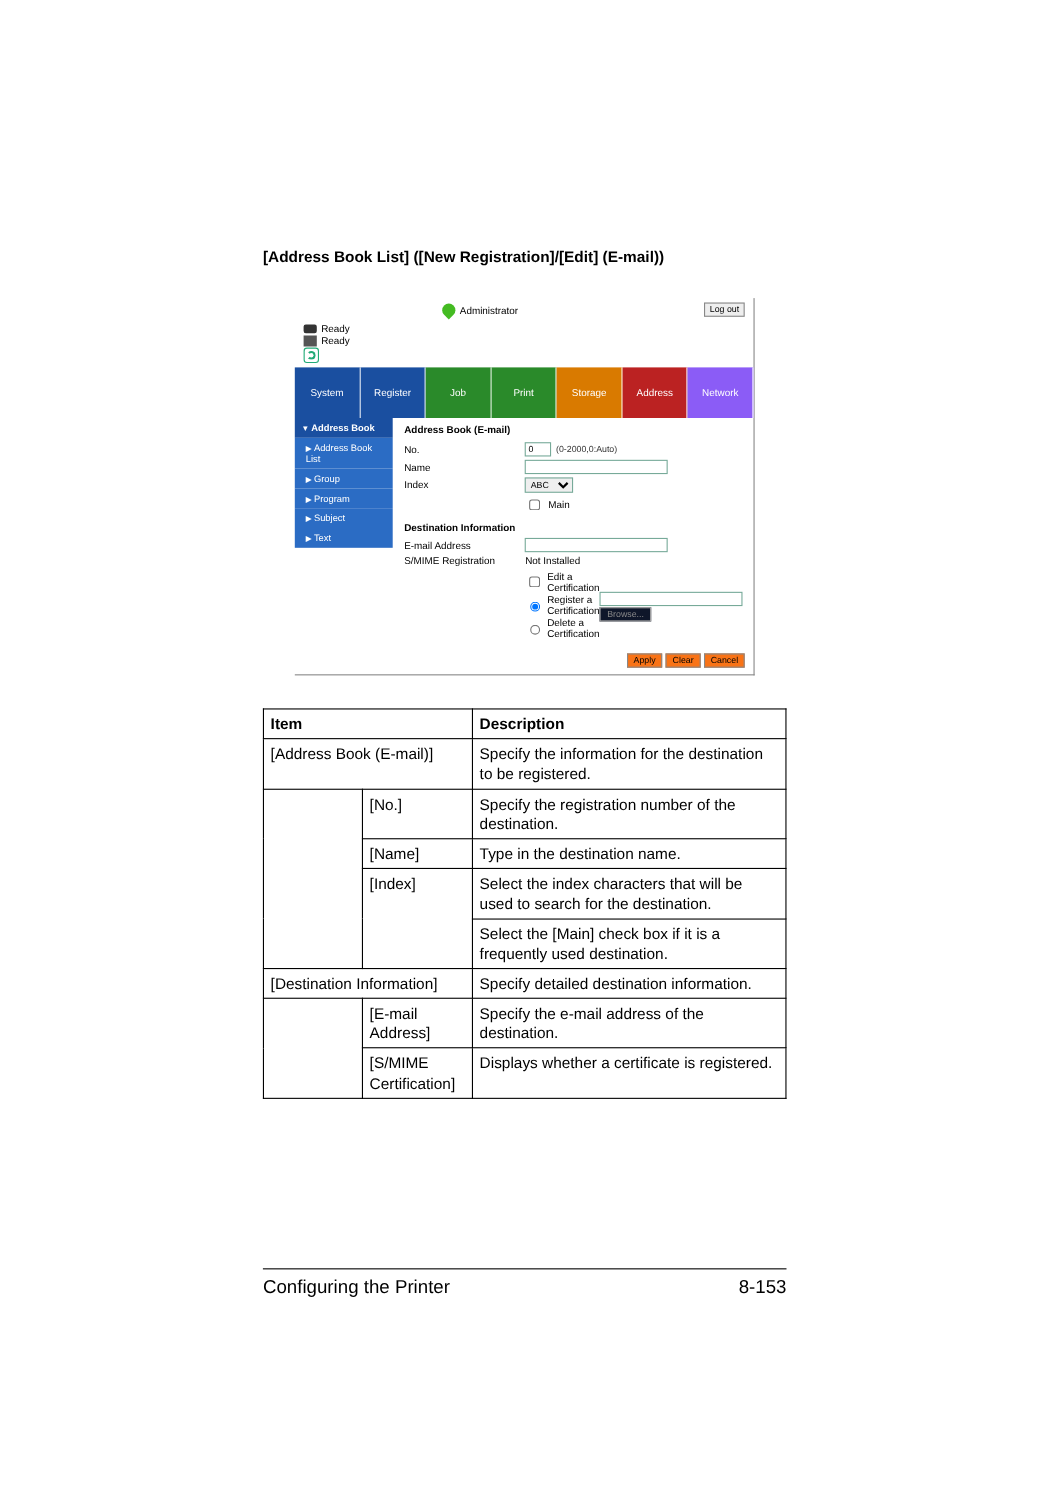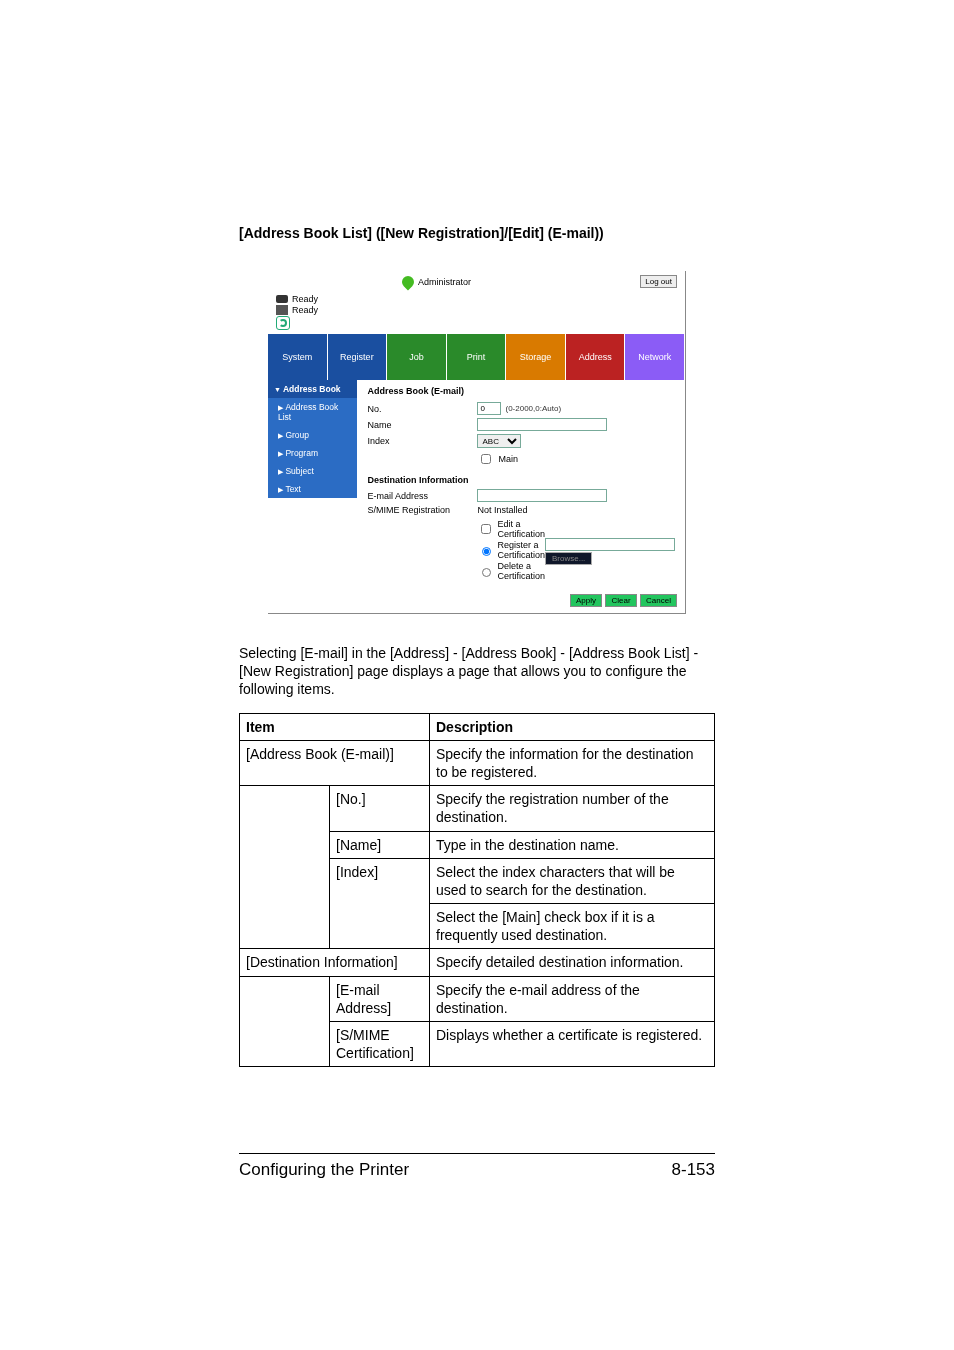--- a/index.html
+++ b/index.html
@@ -119,21 +119,21 @@
   .radio-row{ display:flex; align-items:center; gap:3px; margin:1px 0 1px 0;}
   .mini-radio{width:9px;height:9px;}
   .browse-btn{
     border:1px solid #aaa; background:#0f172a; font-size:8px;
     padding:1px 6px; color:#888;
   }
   .shot-footer{
     text-align:right; padding:4px 8px 8px 8px;
   }
   .shot-footer .btn{
-    border:1px solid #888; background:#22c55e; font-size:8px;
+    border:1px solid #888; background:#f97316; font-size:8px;
     padding:1px 5px; margin-left:1px;
   }
 
   
   .para {
     font-size: 14px;
     line-height: 1.3;
     margin: 0 0 14px 0;
   }
 
@@ -282,21 +282,20 @@
         </div>
       </div>
     </div>
     <div class="shot-footer">
       <span class="btn">Apply</span>
       <span class="btn">Clear</span>
       <span class="btn">Cancel</span>
     </div>
   </div>
 
-  <p class="para">Selecting [E-mail] in the [Address] - [Address Book] - [Address Book List] - [New Registration] page displays a page that allows you to configure the following items.</p>
 
   <table class="desc">
     <tbody>
         <tr>
       <th colspan="2">Item</th>
       <th>Description</th>
     </tr>
     <tr>
       <td colspan="2">[Address Book (E-mail)]</td>
       <td>Specify the information for the destination to be registered.</td>

